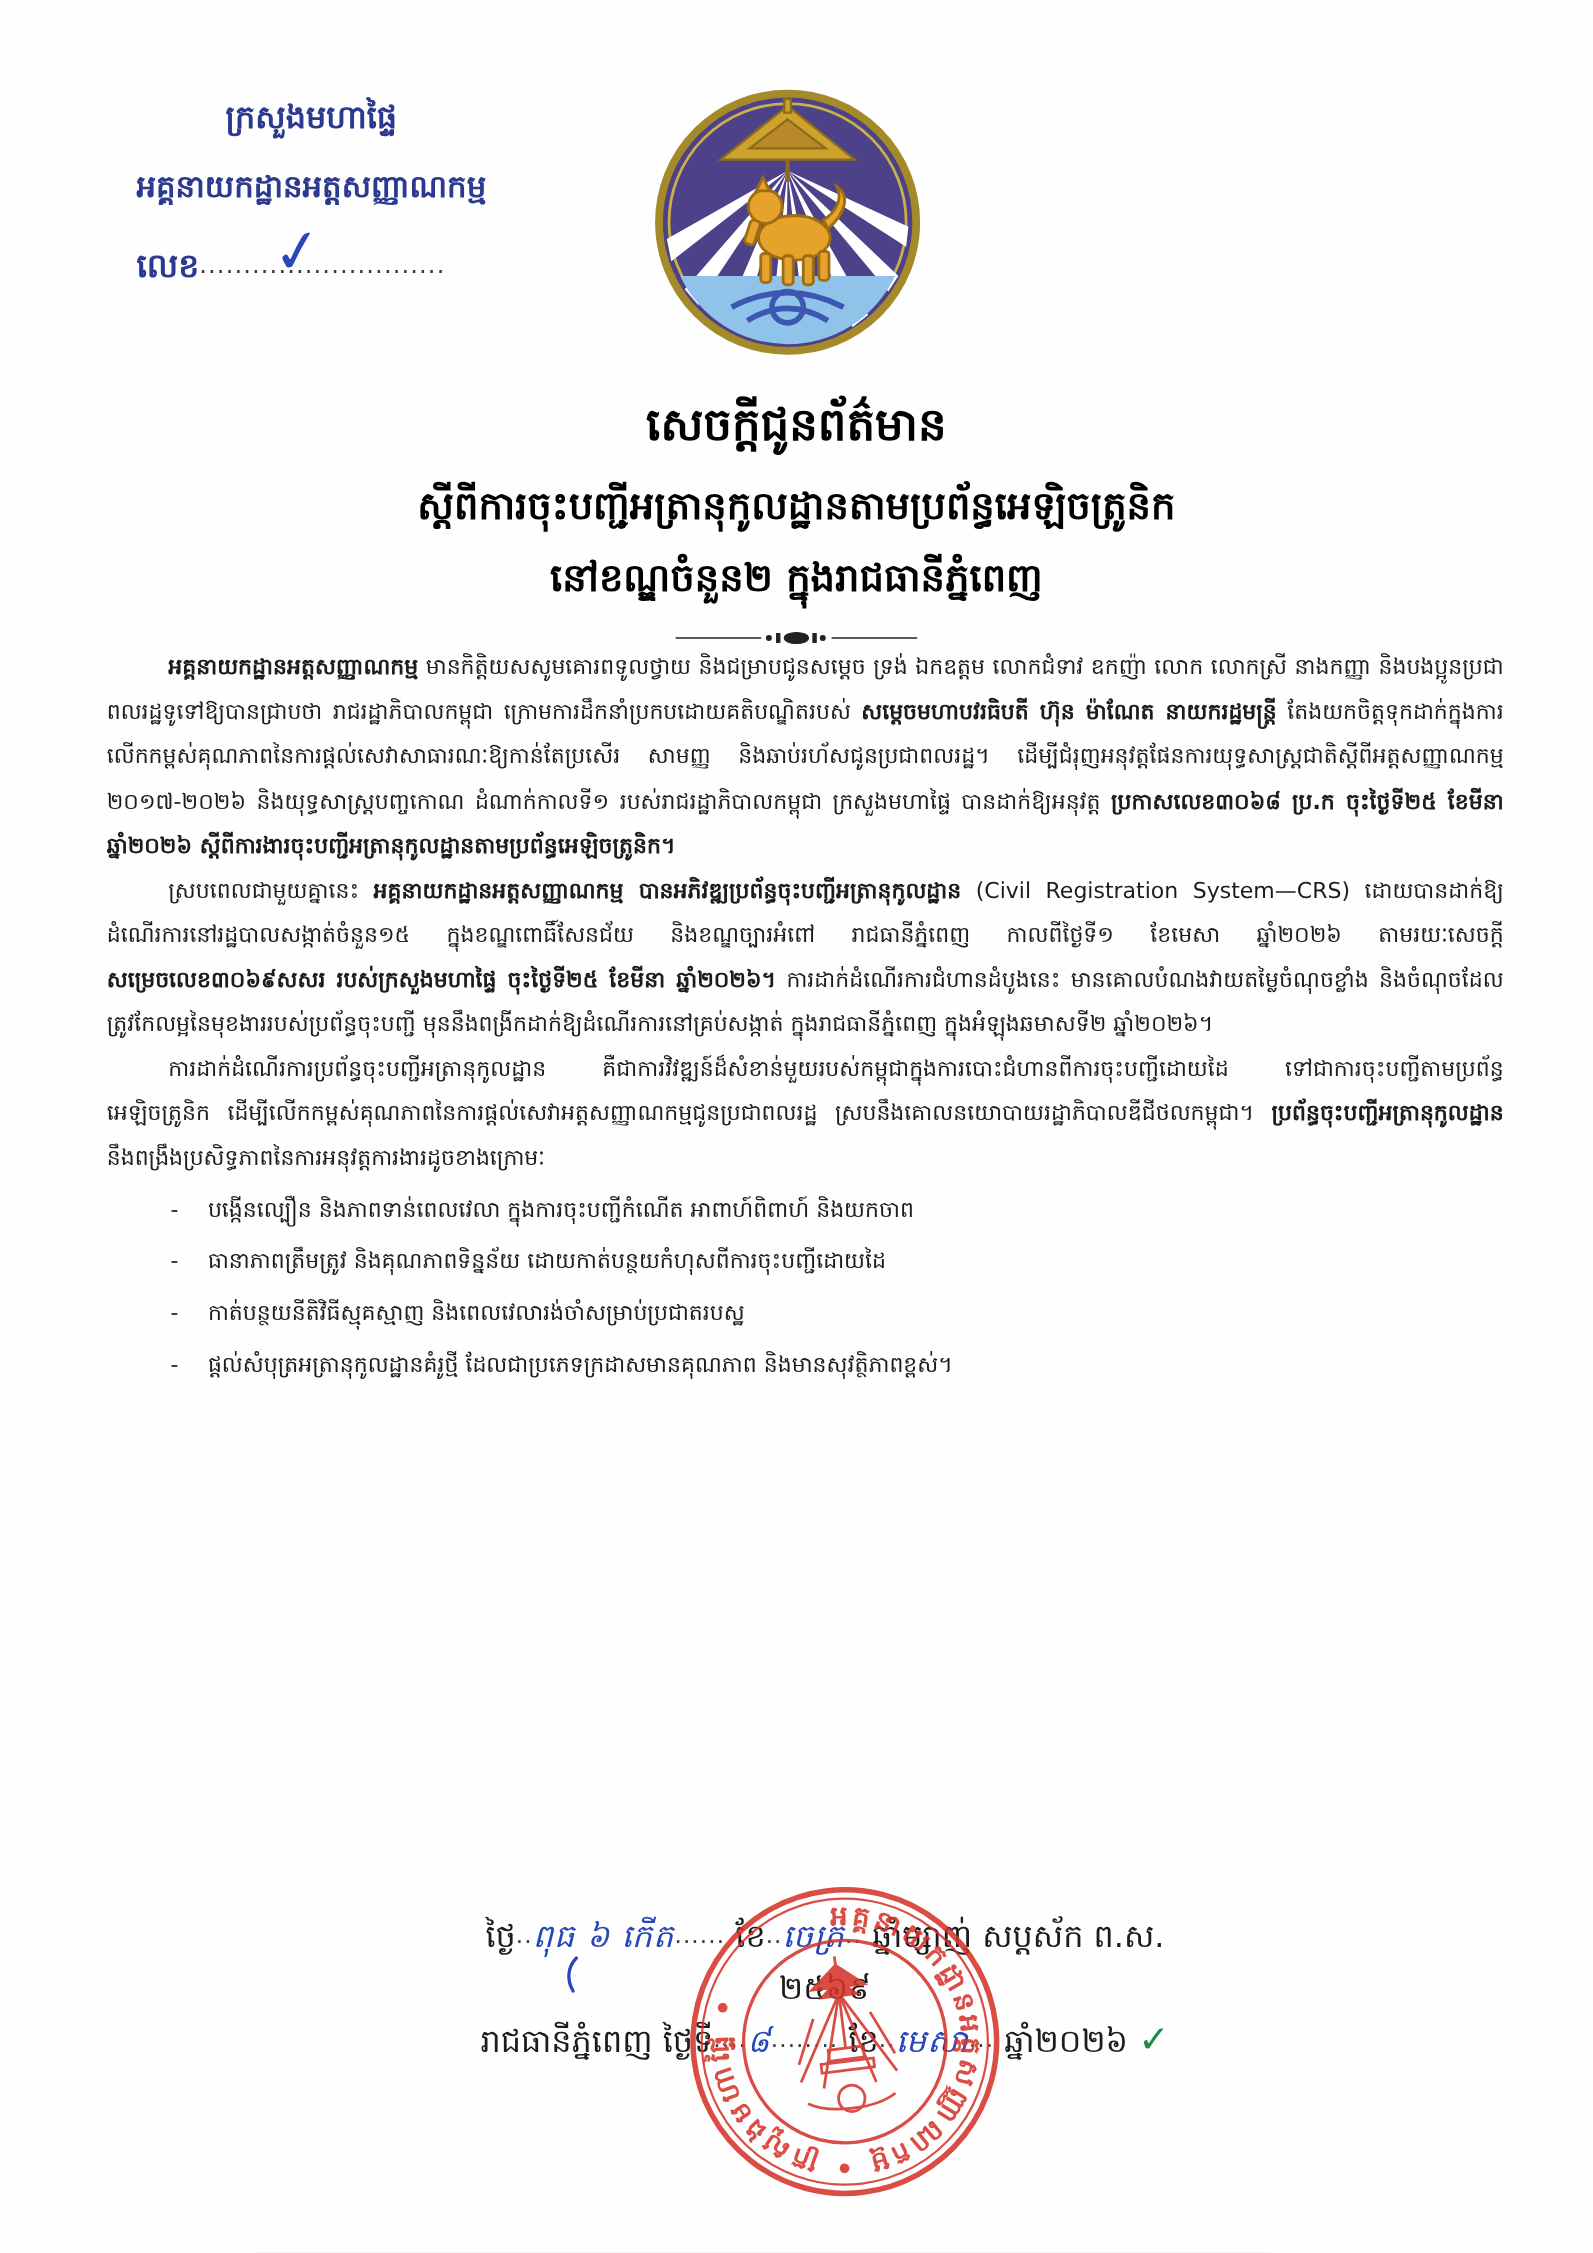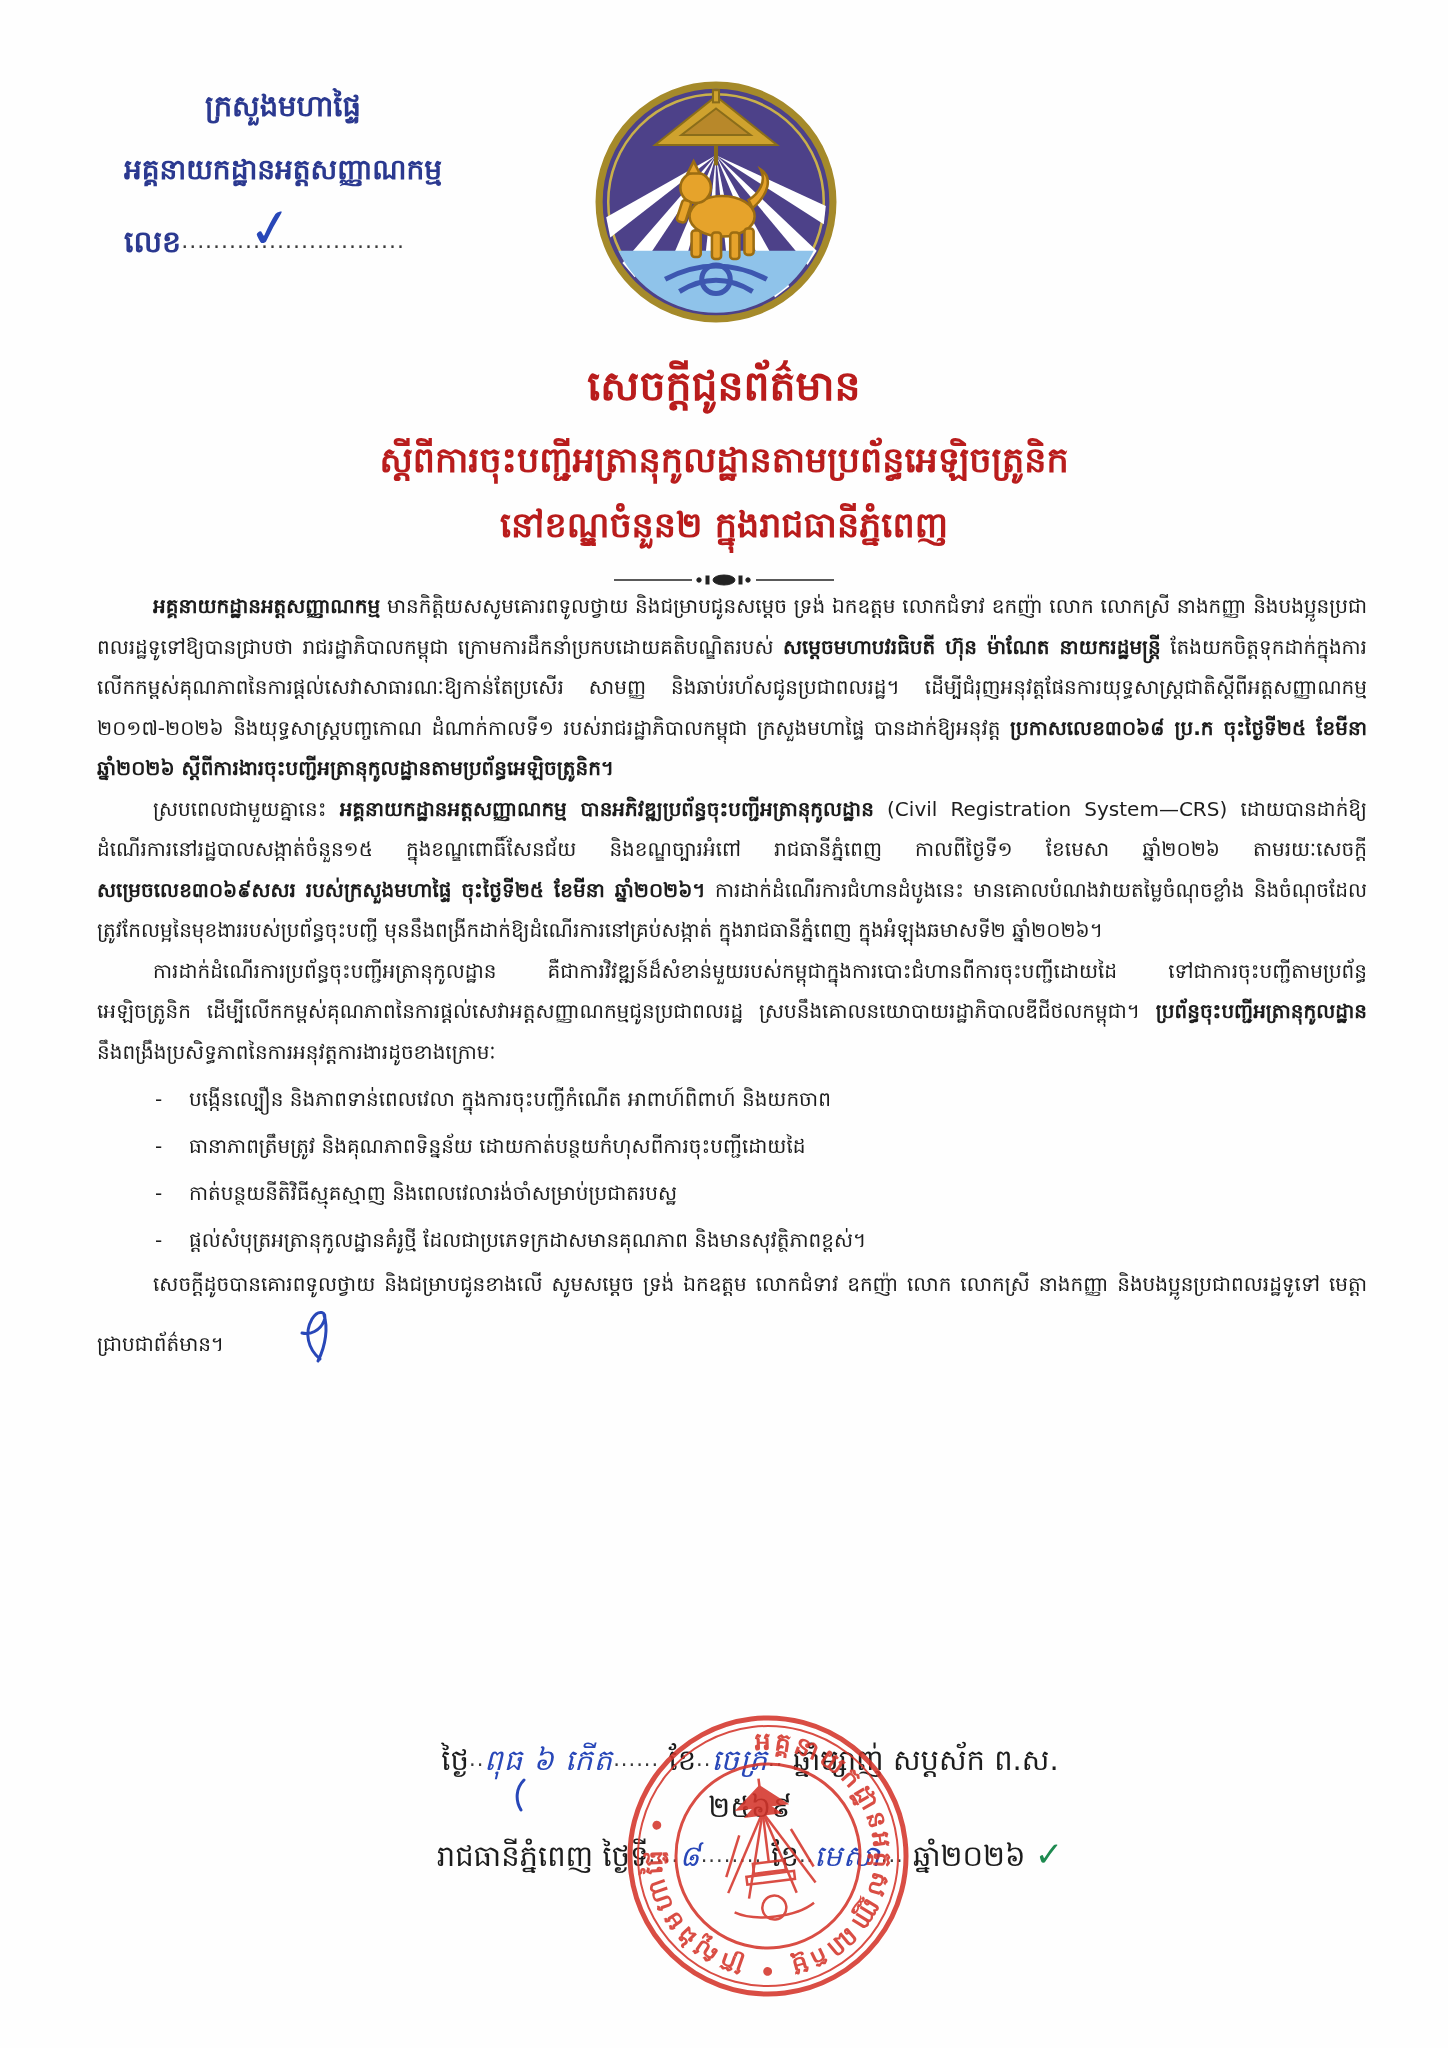--- a/index.html
+++ b/index.html
@@ -27,21 +27,21 @@
   .number-check{position:absolute;left:170px;top:-26px;font-size:54px;color:var(--hand_blue);
     font-weight:400;transform:rotate(-8deg);}
   .header-right{position:absolute;right:48px;top:36px;width:450px;text-align:center;
     color:var(--header_blue);font-weight:700;}
   .header-right .l1{font-size:33px;}
   .header-right .l2{font-size:31px;margin-top:20px;word-spacing:18px;}
   .header-right .ornament{margin-top:14px;color:var(--header_blue);}
   
   .emblem{position:absolute;left:594px;top:80px;width:244px;height:244px;}
   
-  .title-block{position:absolute;top:360px;left:0;right:0;text-align:center;color:#b91c1c;}
+  .title-block{position:absolute;top:360px;left:0;right:0;text-align:center;color:#000000;}
   .title-main{font-size:41px;font-weight:700;}
   .title-sub1{font-size:35px;font-weight:700;margin-top:18px;font-family:Liberation Serif, serif;}
   .title-sub2{font-size:35px;font-weight:700;margin-top:14px;}
   .title-block .ornament{margin-top:16px;color:#222;}
   
   .content{position:absolute;top:570px;left:97px;width:1270px;
     font-size:20px;line-height:40.5px;text-align:justify;margin-top:16px;}
   .para{text-indent:56px;}
   .b{font-weight:700;}
   .bullets{margin:4px 0 0 0;}
@@ -162,23 +162,20 @@
         </div>
         <div class="bullet-row">
           <span class="bullet-dash">-</span>
           <span>កាត់បន្ថយនីតិវិធីស្មុគស្មាញ និងពេលវេលារង់ចាំសម្រាប់ប្រជាតរបស្ឋ</span>
         </div>
         <div class="bullet-row">
           <span class="bullet-dash">-</span>
           <span>ផ្តល់សំបុត្រអត្រានុកូលដ្ឋានគំរូថ្មី ដែលជាប្រភេទក្រដាសមានគុណភាព និងមានសុវត្ថិភាពខ្ពស់។</span>
         </div>
       </div>
-    <p class="closing"><span>សេចក្តីដូចបានគោរពទូលថ្វាយ និងជម្រាបជូនខាងលើ សូមសម្តេច ទ្រង់ ឯកឧត្តម លោកជំទាវ ឧកញ៉ា លោក លោកស្រី នាងកញ្ញា និងបងប្អូនប្រជាពលរដ្ឋទូទៅ មេត្តាជ្រាបជាព័ត៌មាន។</span><span class="sig-wrap"><svg width="52" height="60" viewBox="0 0 52 60">
-            <path d="M30,54 C18,44 14,28 22,14 C28,4 38,6 34,16 C30,26 20,30 12,28 M34,10 C38,22 36,40 28,56" fill="none" stroke="#2847b8" stroke-width="3" stroke-linecap="round"></path>
-          </svg></span></p>
   </div>
 
   <div class="dateline">
     <div><span>ថ្ងៃ</span><span class="dots">..</span><span class="hand">ពុធ ៦ កើត</span><span class="dots">......</span><span> ខែ</span><span class="dots">..</span><span class="hand">ចេត្រ</span><span class="dots">..</span><span> ឆ្នាំម្សាញ់ សប្តស័ក ព.ស. ២៥៦៩</span></div>
     <div><span>រាជធានីភ្នំពេញ ថ្ងៃទី</span><span class="dots">....</span><span class="hand">៨</span><span class="dots">........</span><span> ខែ</span><span class="dots">..</span><span class="hand">មេសា</span><span class="dots">...</span><span> ឆ្នាំ២០២៦ </span><span class="green">✓</span></div>
     <span class="pen-stroke">
       <svg width="16" height="34" viewBox="0 0 16 34">
           <path d="M12,2 C4,10 3,22 9,32" fill="none" stroke="#2847b8" stroke-width="3" stroke-linecap="round"></path>
         </svg>
     </span>

